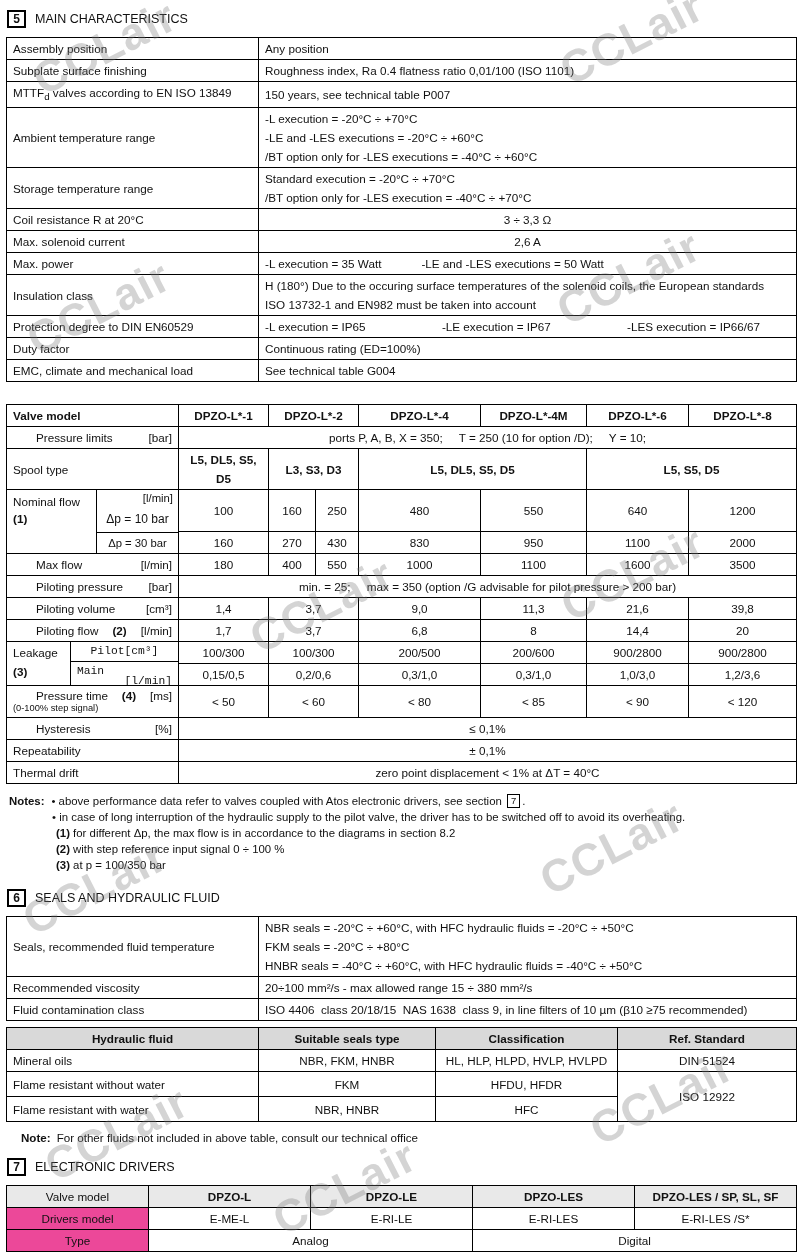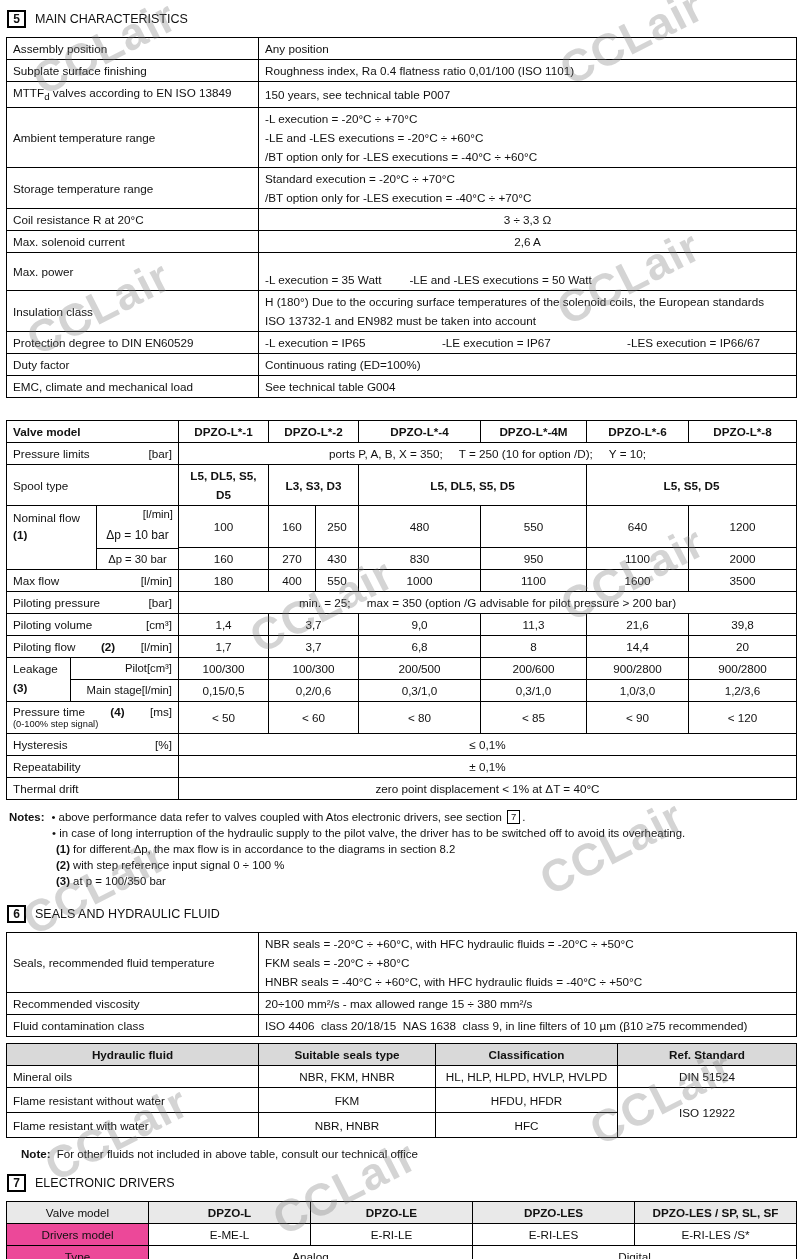--- a/index.html
+++ b/index.html
@@ -7,34 +7,34 @@
   body { height:1259px; background:#fff; color:#111; font-family:"Liberation Sans","DejaVu Sans",sans-serif; font-size:12px; position:relative; overflow:hidden; }
   .page { position:relative; padding:8px 5px 0 5px; z-index:1; }
   .sechdr { display:flex; align-items:center; gap:9px; margin:2px 0 9px 2px; }
   .secnum { width:19px; height:18px; border:2px solid #000; display:flex; align-items:center; justify-content:center; font-weight:bold; font-size:12px; flex:0 0 auto; }
   .sectitle { font-weight:normal; font-size:12.5px; }
   table.t { border-collapse:collapse; table-layout:fixed; width:790px; margin-left:1px; }
   .t td { border:1px solid #000; padding:1px 6px; font-size:11.7px; line-height:19px; height:22px; vertical-align:middle; overflow:hidden; }
   .c { text-align:center; }
   .b { font-weight:bold; }
   .pw { white-space:pre-wrap; }
-  .fx { display:flex; justify-content:space-between; align-items:baseline; }
-  .fx2 { display:flex; gap:28px;margin-top:16px; }
+  .fx { display:flex; justify-content:space-between; align-items:baseline;margin-left:23px; }
+  .fx2 { display:flex; gap:40px; }
   .fx3 { display:flex; justify-content:space-between; padding-right:30px; }
   .mt { margin-top:22px; }
   
   .nflbl, .lklbl { position:relative; padding:0 !important; }
   .nfl-left { position:absolute; left:6px; top:3px; line-height:17px; }
   .nfl-sub { position:absolute; top:0; right:0; bottom:0; width:82px; border-left:1px solid #000; display:flex; flex-direction:column; }
   .nfl-unit { text-align:right; padding:1px 5px 0 0; line-height:15px; font-size:11.3px; }
   .nfl-dp1 { flex:1; display:flex; align-items:center; justify-content:center; font-size:12px; }
   .nfl-dp2 { height:21px; border-top:1px solid #000; display:flex; align-items:center; justify-content:center; font-size:11.3px; }
   .lk-left { position:absolute; left:6px; top:1px; line-height:19px; }
   .lk-sub { position:absolute; top:0; right:0; bottom:0; width:108px; border-left:1px solid #000; display:flex; flex-direction:column; font-size:11.3px; }
-  .lk-r { flex:1; display:flex; justify-content:flex-end; align-items:center; padding:0 6px; }
+  .lk-r { flex:1; display:flex; justify-content:center; align-items:center; padding:0 6px;font-family:Liberation Mono, monospace; }
   .lk-r.second { border-top:1px solid #000; }
   tr.h42 td { height:42px; }
   tr.h20 td { height:20px; }
   tr.h32 td { height:32px; }
   .tiny { font-size:9.3px; line-height:10px; padding-bottom:2px; }
   .rtlbl { line-height:15px !important; }
   
   .notes { margin:9px 0 0 4px; font-size:11.4px; line-height:16px; }
   .notes .ind { padding-left:43px; }
   .notes .ind2 { padding-left:47px; }

